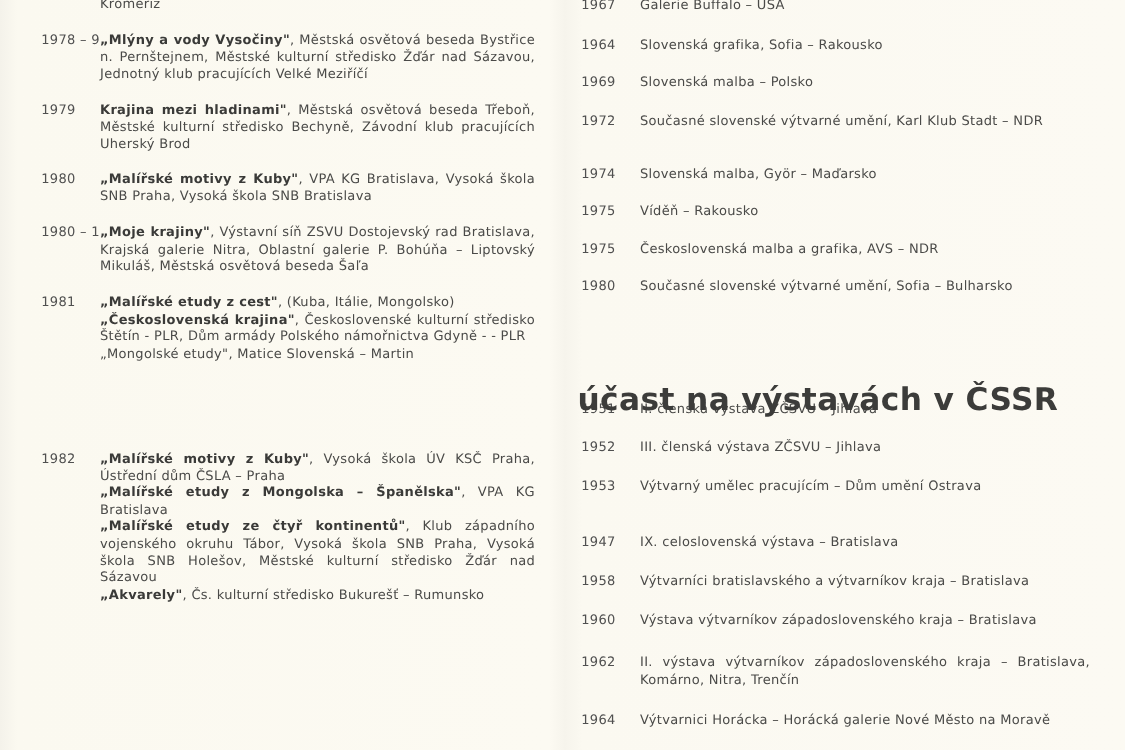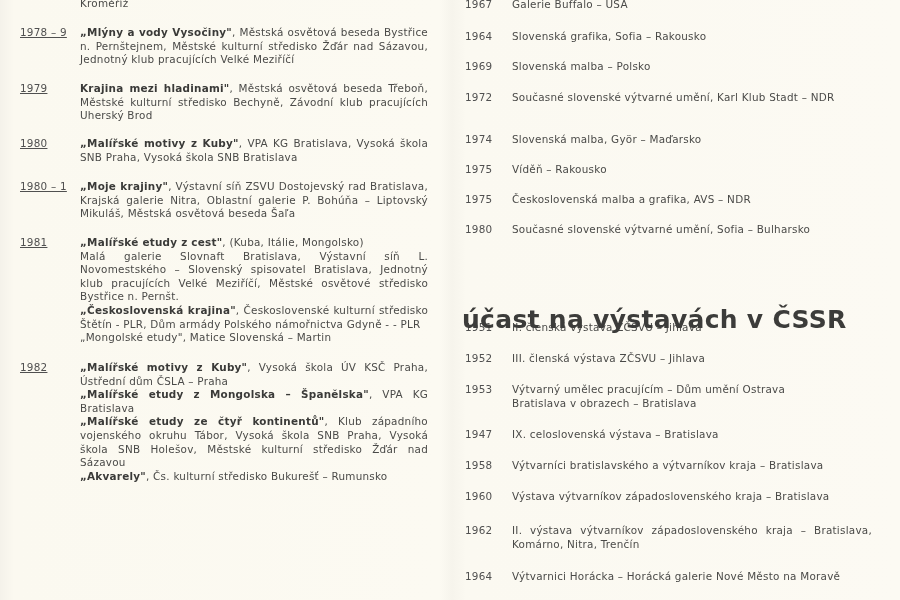--- a/index.html
+++ b/index.html
@@ -39,21 +39,21 @@
     top: 0;
     white-space: nowrap;
     color: #505050;
   }
   .entry .body {
     position: absolute;
     top: 0;
     text-align: justify;
     text-align-last: left;
   }
-  .col-left .entry .year { left: 20px; text-decoration: underline; }
+  .col-left .entry .year { left: 33px; }
   .col-left .entry .body { left: 80px; width: 348px; }
   .col-right .entry .year { left: 10px; }
   .col-right .entry .body { left: 57px; width: 360px; }
 
   .title-b { font-weight: bold; color: #3a3a38; }
   .sub { display: block; }
 
   .section-heading {
     position: absolute;
     left: 462px;
@@ -93,21 +93,20 @@
 
     <div class="entry" style="top:180px;">
       <div class="year">1980 – 1</div>
       <div class="body"><span class="title-b">„Moje krajiny"</span><span>, Výstavní síň ZSVU Dostojevský rad Bratislava, Krajská galerie Nitra, Oblastní galerie P. Bohúňa – Liptovský Mikuláš, Městská osvětová beseda Šaľa</span></div>
     </div>
 
     <div class="entry" style="top:236px;">
       <div class="year">1981</div>
       <div class="body">
         <span class="sub"><span class="title-b">„Malířské etudy z cest"</span><span>, (Kuba, Itálie, Mongolsko)</span></span>
-        <span class="sub">Malá galerie Slovnaft Bratislava, Výstavní síň L. Novomestského – Slovenský spisovatel Bratislava, Jednotný klub pracujících Velké Meziříčí, Městské osvětové středisko Bystřice n. Pernšt.</span>
         <span class="sub"><span class="title-b">„Československá krajina"</span><span>, Československé kulturní středisko Štětín - PLR, Dům armády Polského námořnictva Gdyně - - PLR</span></span>
         <span class="sub">„Mongolské etudy", Matice Slovenská – Martin</span>
       </div>
     </div>
 
     <div class="entry" style="top:361px;">
       <div class="year">1982</div>
       <div class="body">
         <span class="sub"><span class="title-b">„Malířské motivy z Kuby"</span><span>, Vysoká škola ÚV KSČ Praha, Ústřední dům ČSLA – Praha</span></span>
         <span class="sub"><span class="title-b">„Malířské etudy z Mongolska – Španělska"</span><span>, VPA KG Bratislava</span></span>
@@ -157,21 +156,20 @@
       <div class="body">II. členská výstava ZČSVU – Jihlava</div>
     </div>
     <div class="entry" style="top:352px;">
       <div class="year">1952</div>
       <div class="body">III. členská výstava ZČSVU – Jihlava</div>
     </div>
     <div class="entry" style="top:383px;">
       <div class="year">1953</div>
       <div class="body">
         <span class="sub">Výtvarný umělec pracujícím – Dům umění Ostrava</span>
-        <span class="sub">Bratislava v obrazech – Bratislava</span>
       </div>
     </div>
     <div class="entry" style="top:428px;">
       <div class="year">1947</div>
       <div class="body">IX. celoslovenská výstava – Bratislava</div>
     </div>
     <div class="entry" style="top:459px;">
       <div class="year">1958</div>
       <div class="body">Výtvarníci bratislavského a výtvarníkov kraja – Bratislava</div>
     </div>

